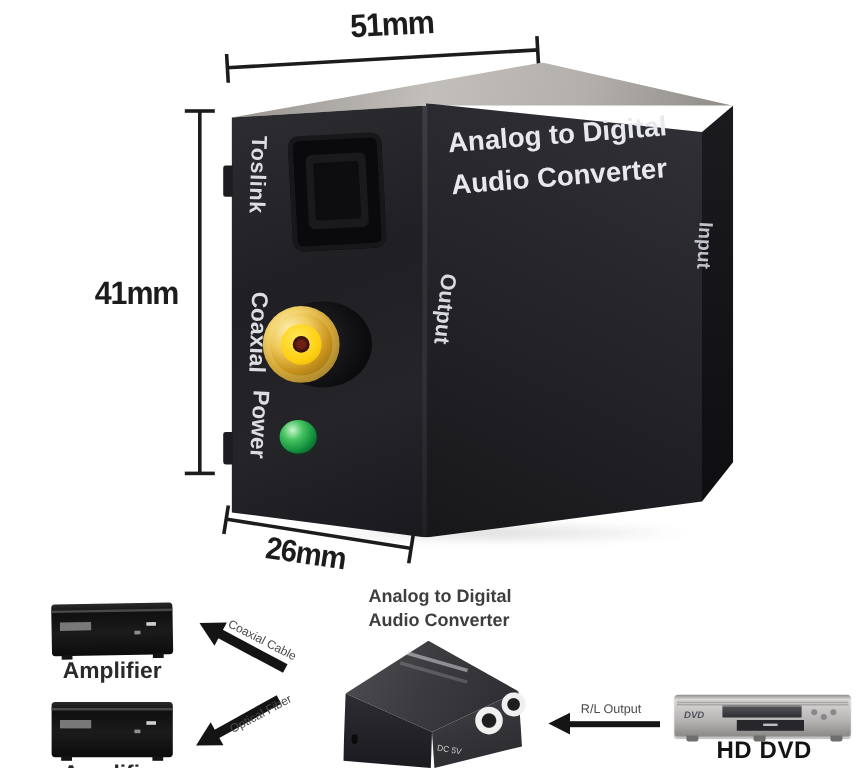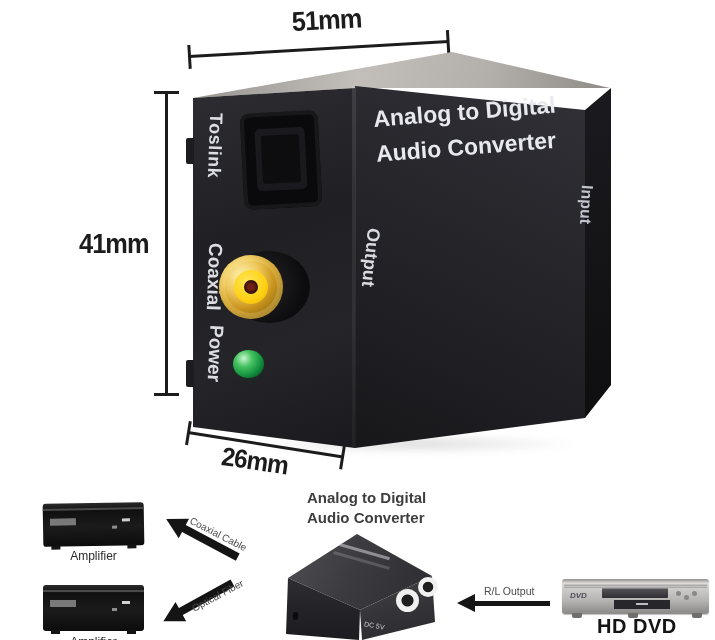--- a/index.html
+++ b/index.html
@@ -61,21 +61,21 @@
   #power-led{left:233px;top:350px;width:31px;height:28px;border-radius:50%;
     background:radial-gradient(circle at 35% 30%,#c9f5cf,#46c360 30%,#169441 60%,#066028 85%);
     box-shadow:0 1px 3px rgba(0,70,25,.45);}
   
   .amp{position:absolute;width:101px;background:linear-gradient(180deg,#2a2a2a 0%,#101010 18%,#1b1b1b 55%,#0c0c0c 100%);border-radius:3px;}
   .amp-band{position:absolute;left:0;top:5px;width:100%;height:2px;background:#4a4a4a;}
   .amp-strip{position:absolute;left:7px;top:15px;width:26px;height:7px;background:#9a9a9a;opacity:.75;}
   .amp-dot1{position:absolute;right:14px;top:16px;width:8px;height:3px;background:#cfcfcf;}
   .amp-dot2{position:absolute;right:27px;top:23px;width:5px;height:3px;background:#8f8f8f;}
   .amp-foot{position:absolute;bottom:-3px;width:9px;height:4px;background:#141414;}
-  .diagram-label{position:absolute;width:101px;text-align:center;font-size:12px;font-weight:400;color:#2a2a2a;}
+  .diagram-label{position:absolute;width:101px;text-align:center;font-size:19px;font-weight:700;color:#2a2a2a;}
   .thick-arrow{position:absolute;height:8px;background:#141414;transform-origin:left center;}
   .thick-arrow::before{content:'';position:absolute;left:-19px;top:-7px;
     border-top:11px solid transparent;border-bottom:11px solid transparent;border-right:20px solid #141414;}
   .thin-arrow{position:absolute;height:5px;background:#151515;transform-origin:left center;}
   .thin-arrow::before{content:'';position:absolute;left:-17px;top:-7px;
     border-top:9px solid transparent;border-bottom:9px solid transparent;border-right:18px solid #151515;}
   .cable-label{position:absolute;font-size:10px;color:#4b4b4b;white-space:nowrap;transform-origin:left top;}
   #diagram-title{left:307px;top:488px;font-size:15px;font-weight:600;color:#3e3e3e;line-height:20px;white-space:nowrap;}
   
   #sb-top{left:286px;top:533px;width:148px;height:79px;

